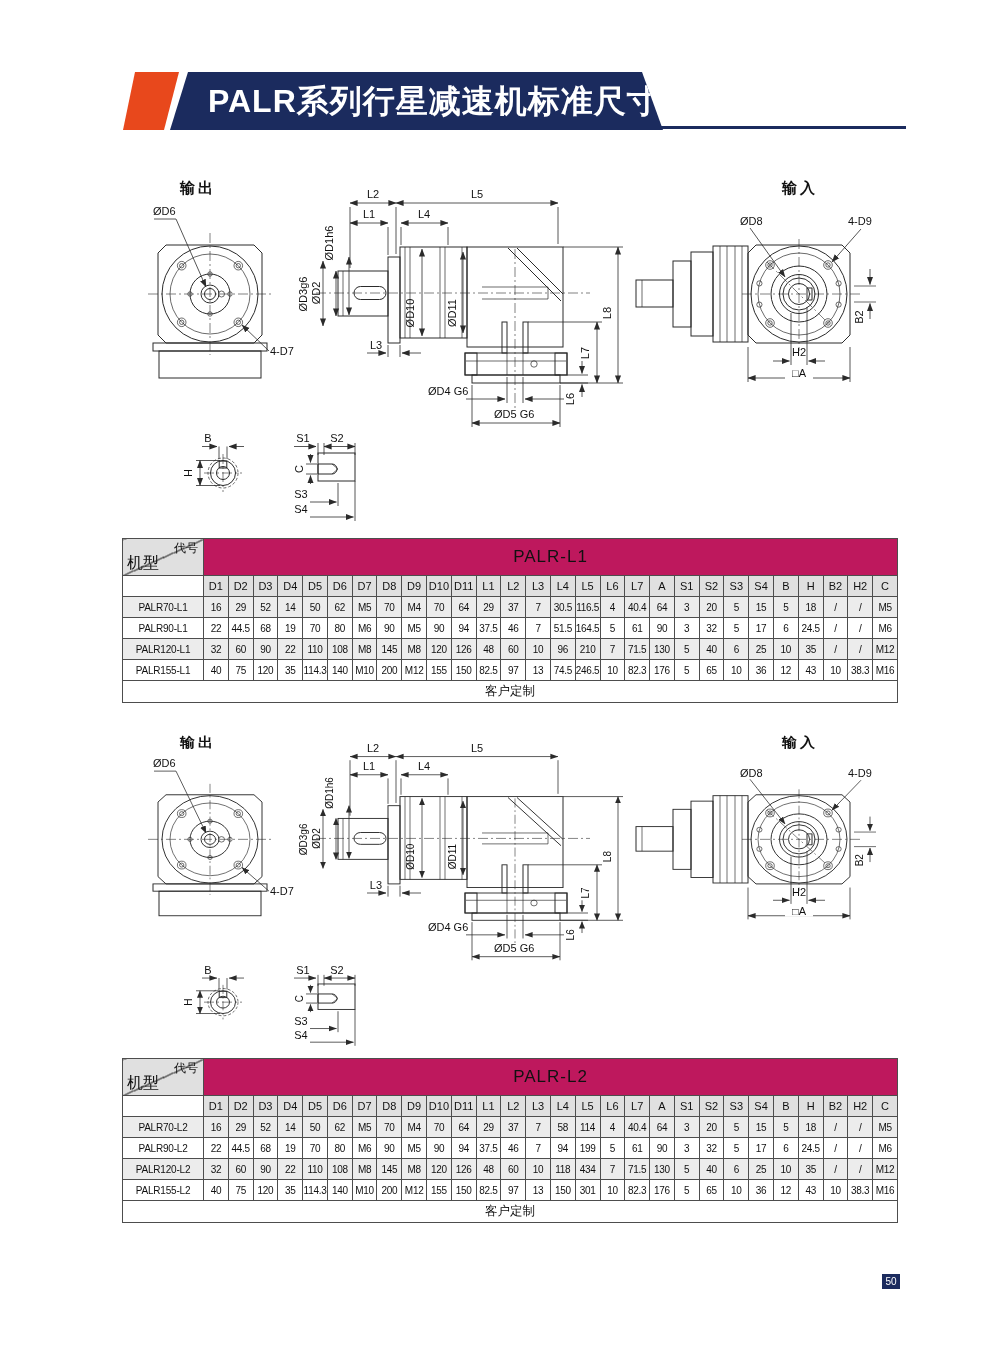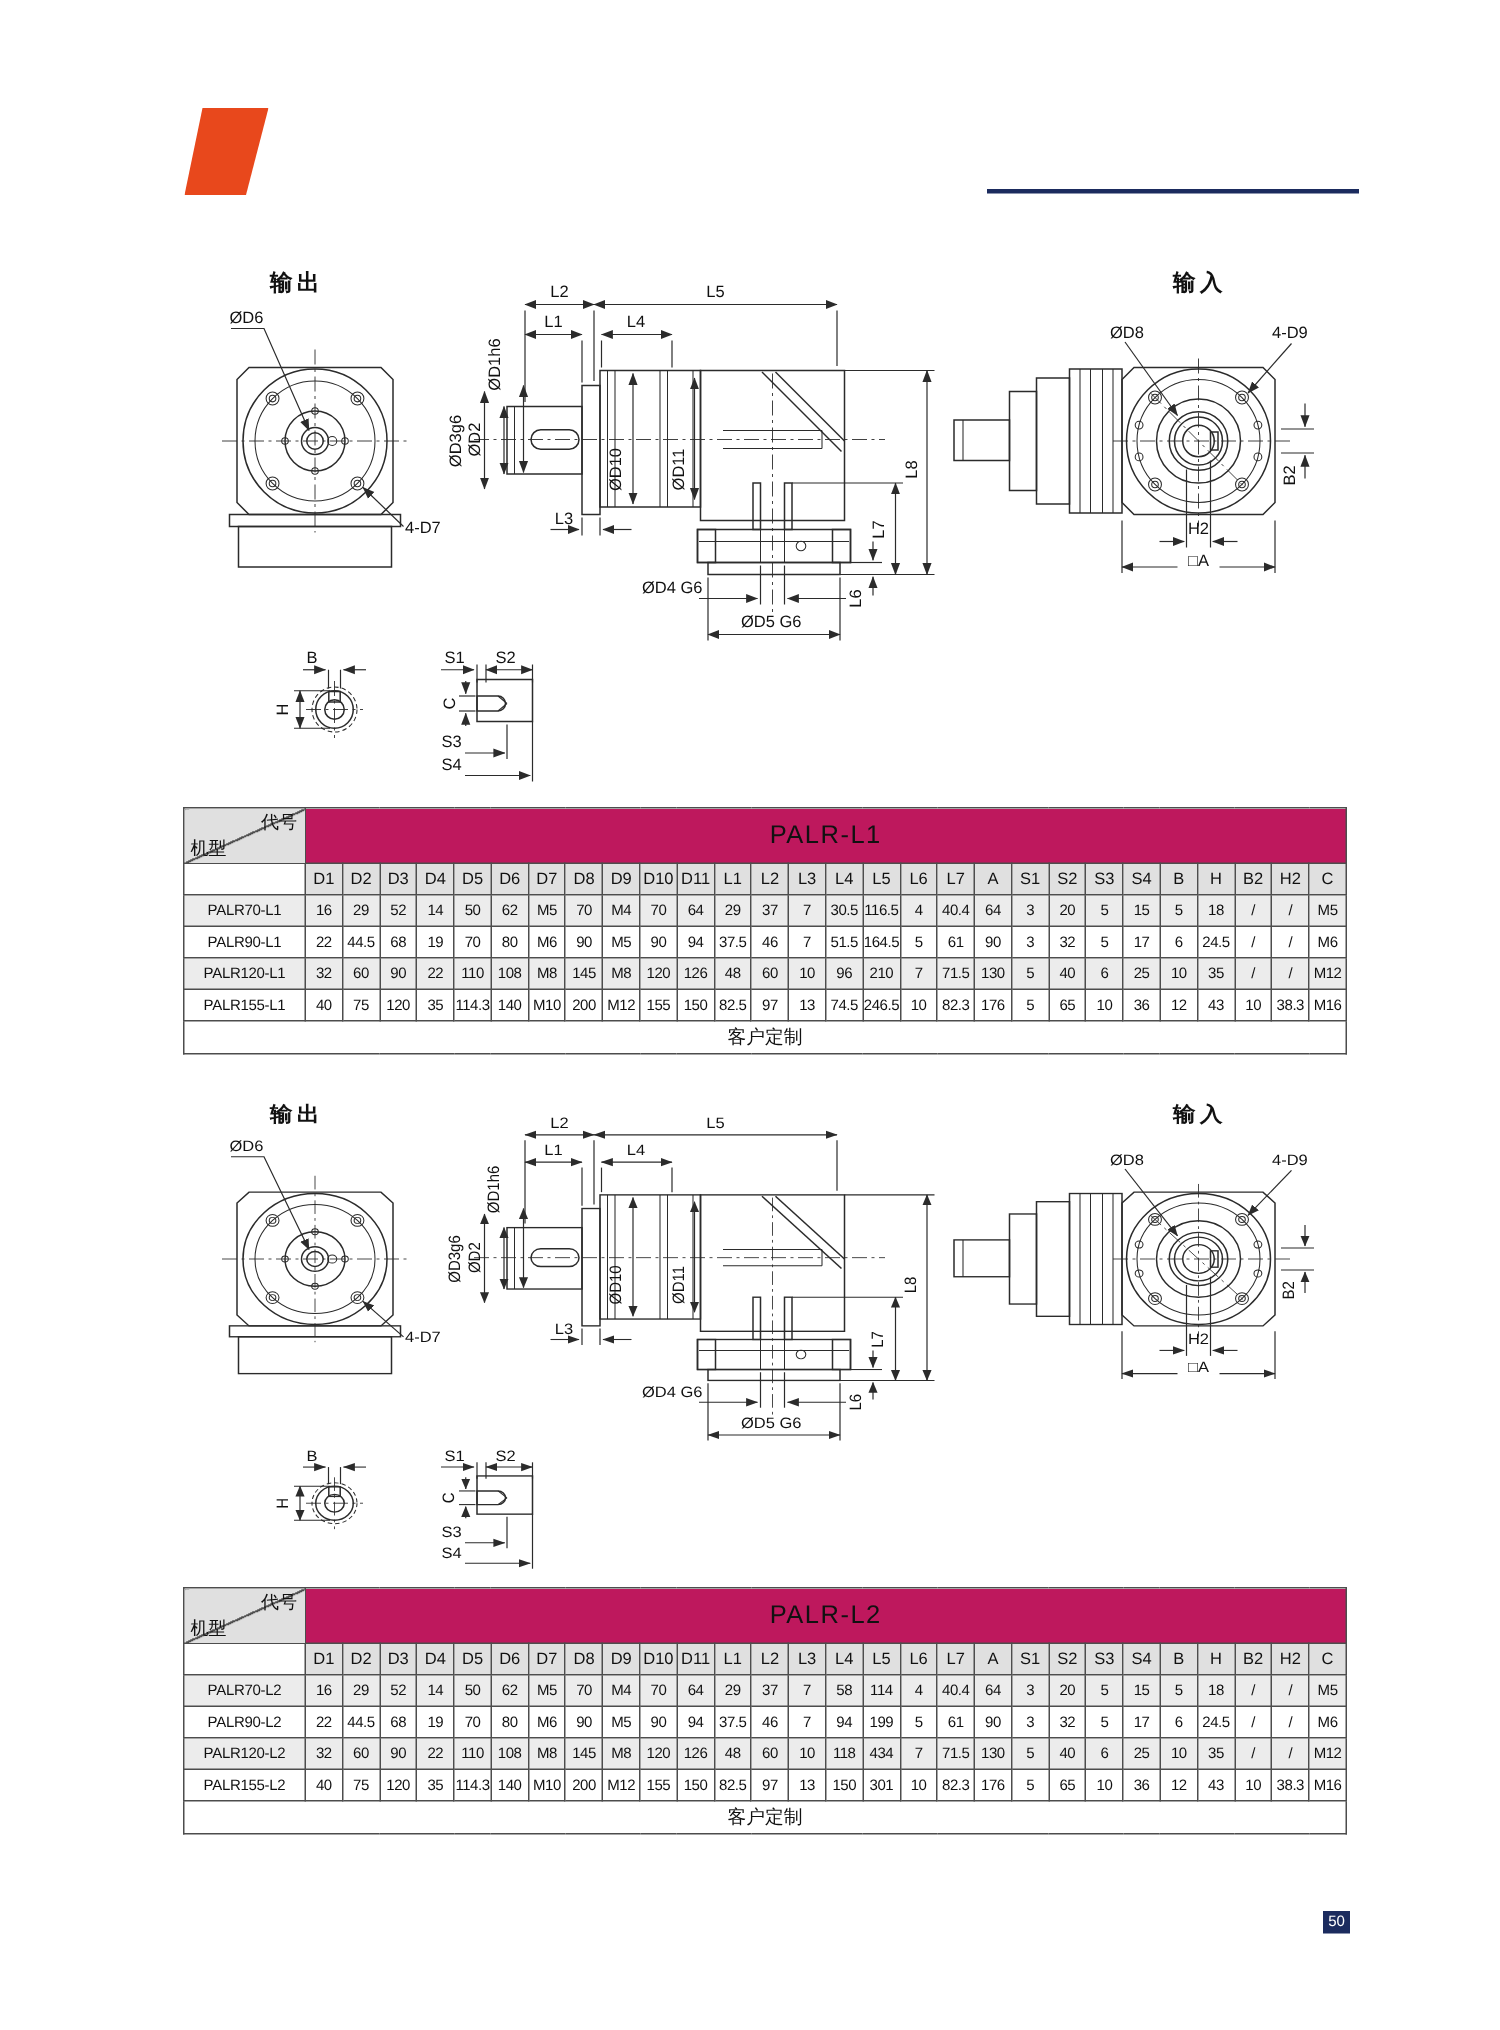--- a/index.html
+++ b/index.html
@@ -31,38 +31,41 @@
   .dim-table{position:absolute;left:122px;width:776px;border-collapse:collapse;
     table-layout:fixed;color:#111;}
   #table-1{top:538px;}
   #table-2{top:1058px;}
   .dim-table th,.dim-table td{border:1px solid #4d4d4d;text-align:center;padding:0;
     overflow:hidden;white-space:nowrap;}
   th.corner{width:80px;height:36px;background-color:#e0e0e0;position:relative;
     background-image:linear-gradient(to bottom right,transparent calc(50% - 0.7px),
       #4d4d4d calc(50% - 0.7px),#4d4d4d calc(50% + 0.7px),transparent calc(50% + 0.7px));}
   th.corner .tr{position:absolute;top:1px;right:5px;font-size:12px;font-weight:normal;}
-  th.corner .bl{position:absolute;bottom:1px;left:4px;font-size:12px;font-weight:normal;}
+  th.corner .bl{position:absolute;bottom:1px;left:4px;font-size:16px;font-weight:normal;}
   th.title-cell{background:#be185d;font-size:17px;font-weight:normal;letter-spacing:1px;height:36px;}
   .cols-row th{background:#e0e0e0;font-size:11px;font-weight:normal;height:20px;text-align:center;}
   .cols-row th.blank{background:#ffffff;}
   .dim-table tbody td{font-size:10px;height:20px;letter-spacing:-0.3px;}
   .dim-table tbody tr:nth-child(odd){background:#ececec;}
   .dim-table tbody td.model{letter-spacing:-0.2px;}
   .dim-table tfoot td{font-size:12.5px;height:21px;background:#fff;}
 
   .page-number{position:absolute;left:882px;top:1274px;width:18px;height:15px;
     background:#1b2b5e;color:#fff;font-size:10px;line-height:15px;text-align:center;}
 </style>
 </head>
 <body>
 
 <div class="page">
 
   <div class="banner-orange"></div>
+  <div class="banner-navy">
+    <div class="banner-title">PALR系列行星减速机标准尺寸</div>
+  </div>
   <div class="banner-line"></div>
 
   <div class="drawing" id="drawing-slot-1">
     <svg id="drawing-svg-1" width="790" height="365" viewBox="0 0 790 365">
       <defs>
         <marker id="ar" viewBox="0 0 10 10" refX="9.5" refY="5" markerWidth="10" markerHeight="10" orient="auto-start-reverse">
           <path d="M0,1.2 L10,5 L0,8.8 Z" fill="#2b2b2b"></path>
         </marker>
         <pattern id="hh" patternUnits="userSpaceOnUse" width="4.5" height="4.5" patternTransform="rotate(45)">
           <rect width="4.5" height="4.5" fill="#fff"></rect>

